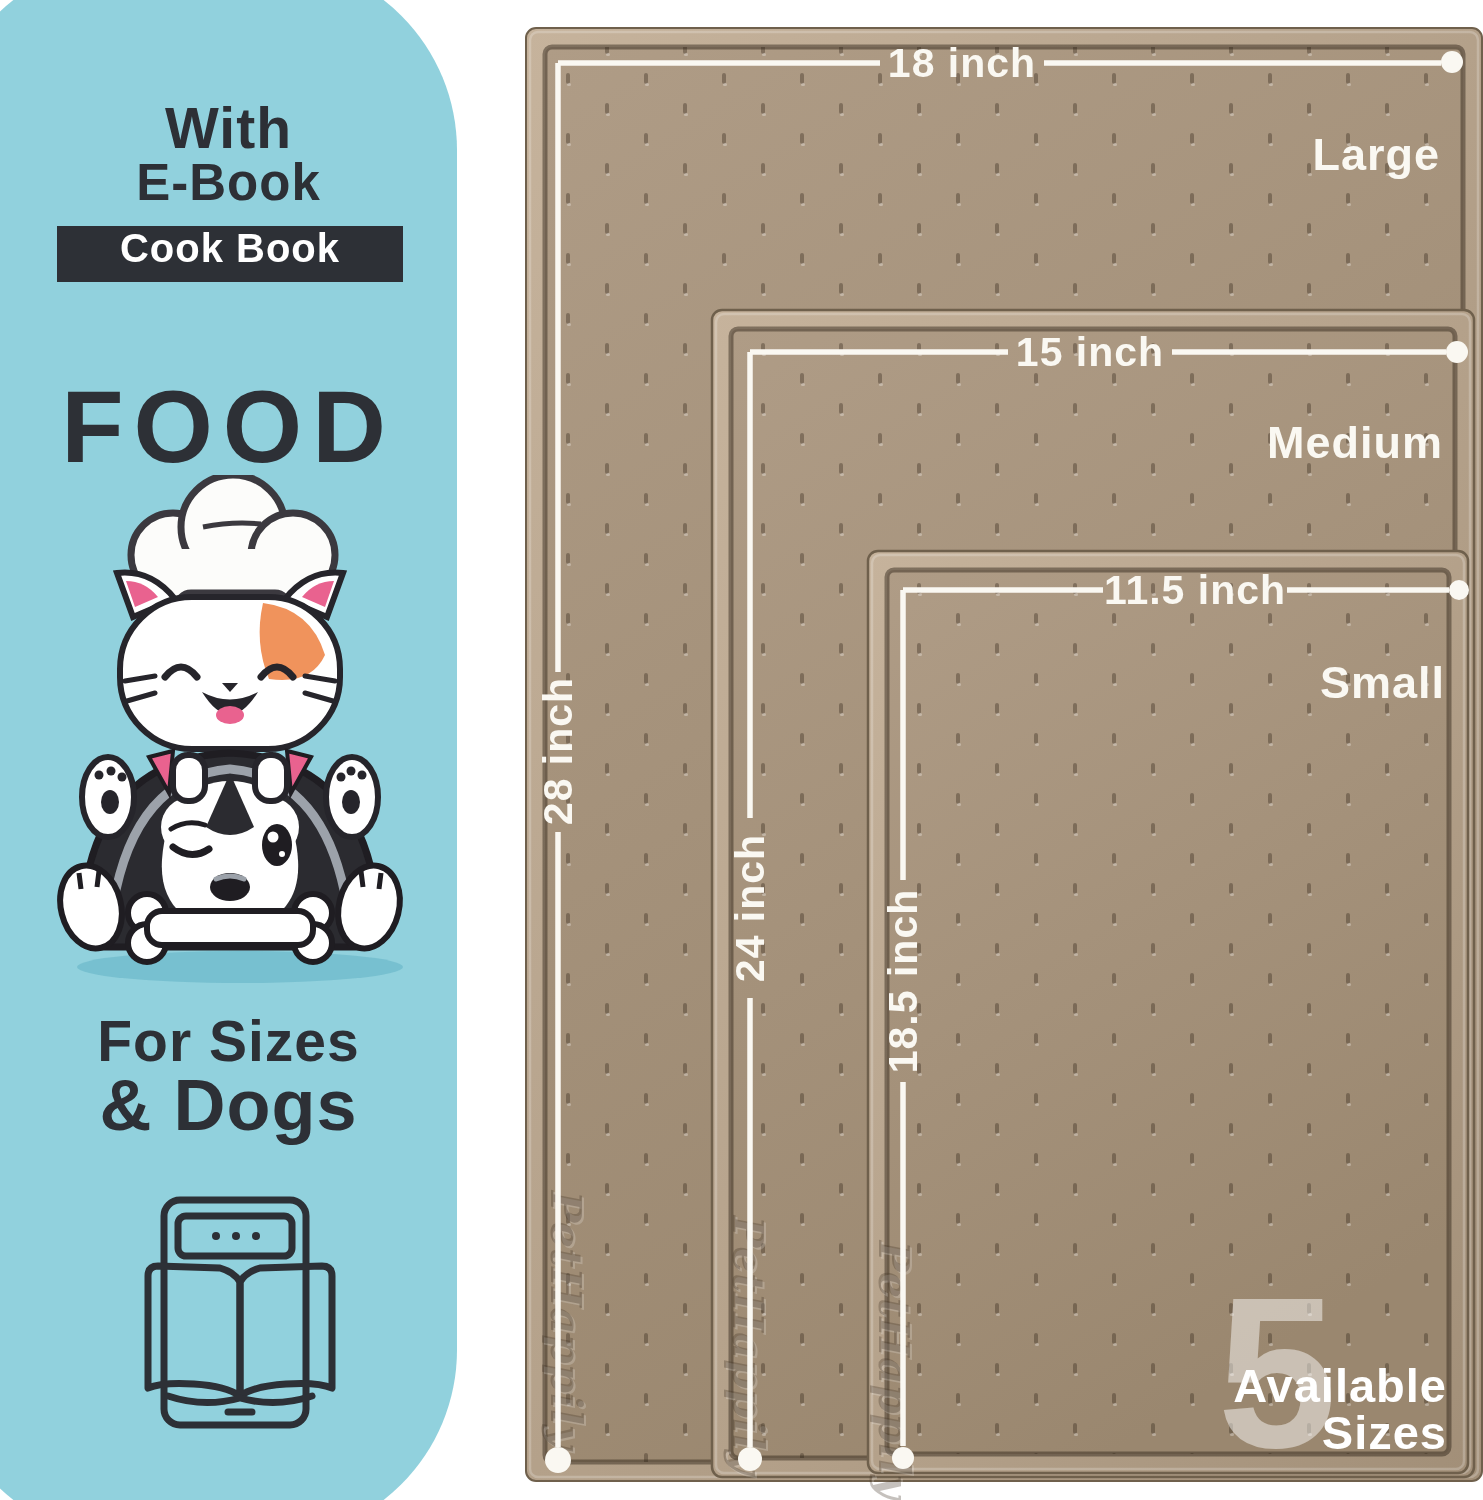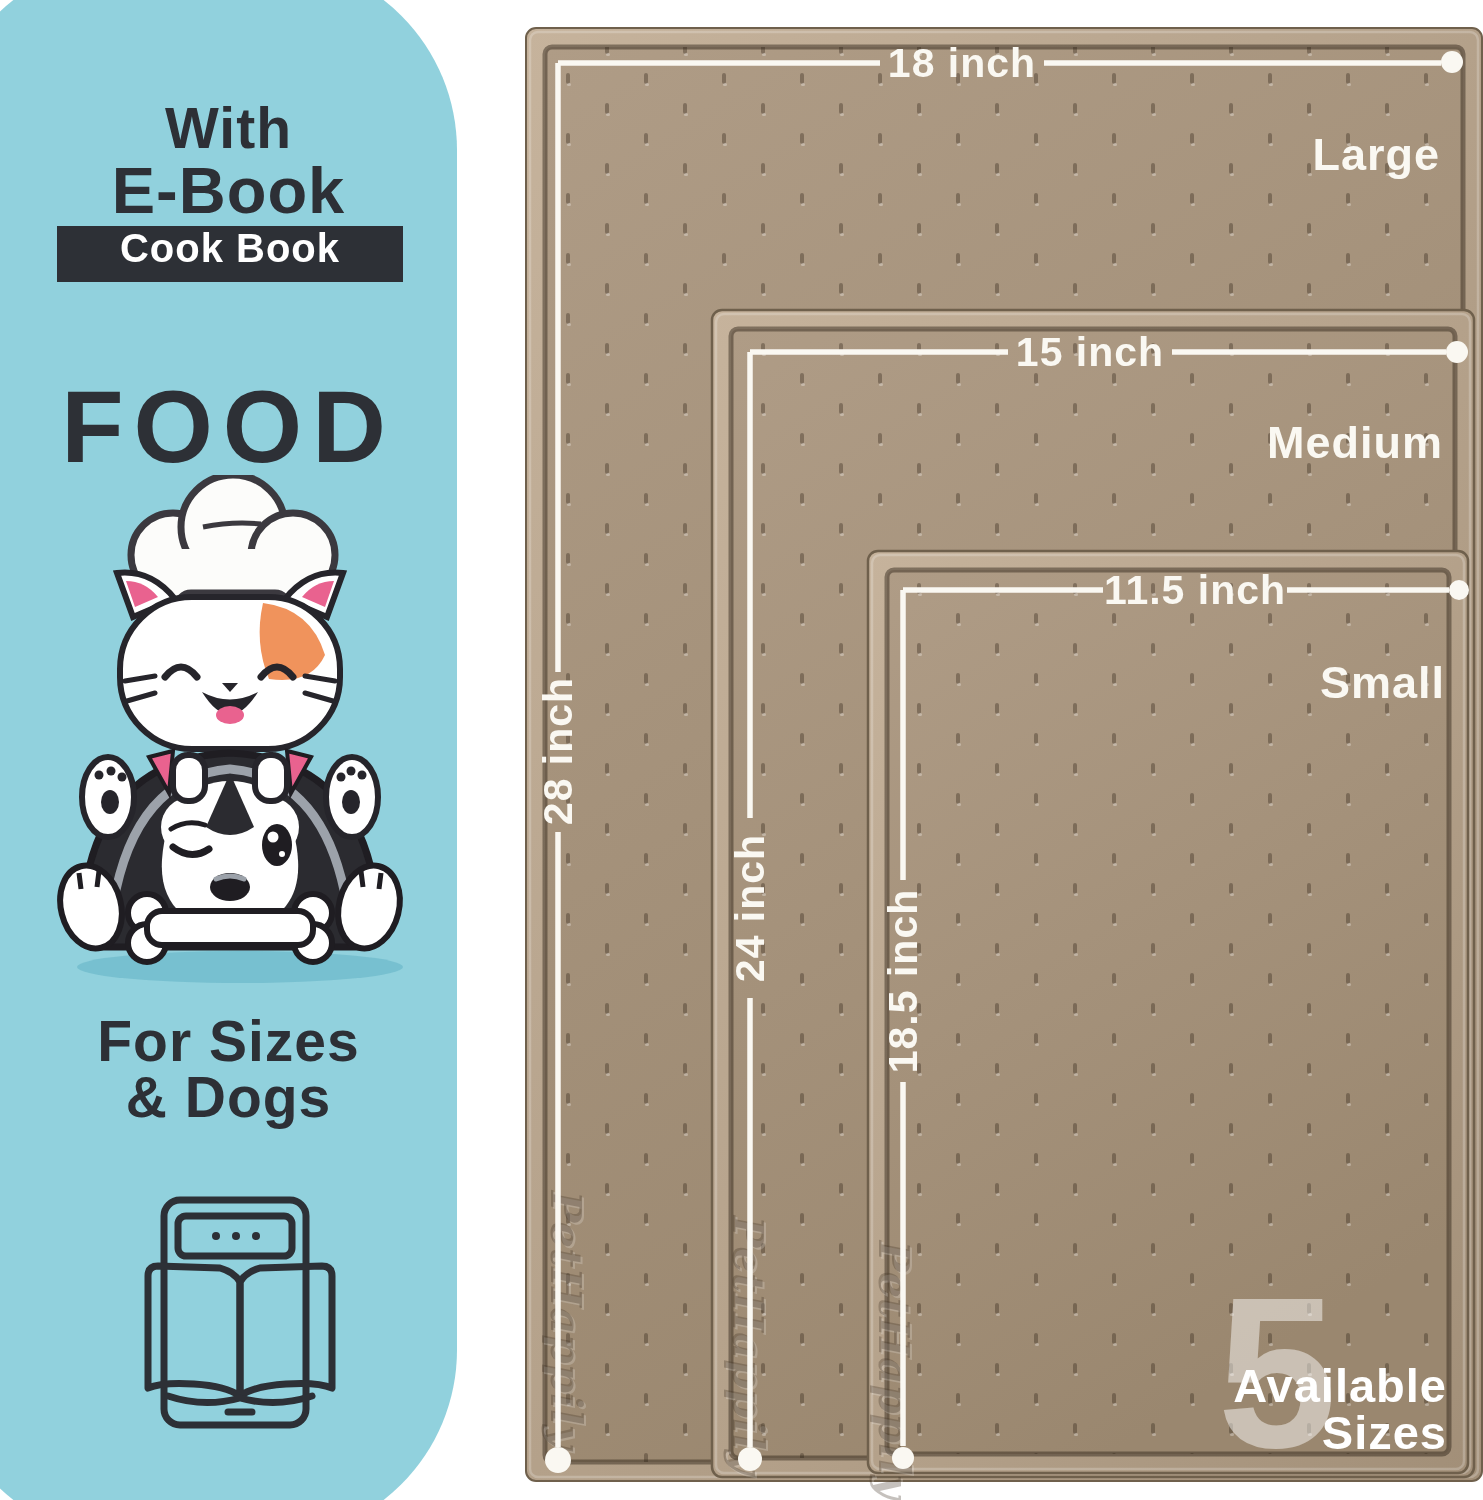--- a/index.html
+++ b/index.html
@@ -9,27 +9,27 @@
   }
   html,body{margin:0;padding:0;background:#ffffff;}
   .stage{position:relative;width:1483px;height:1500px;background:#ffffff;overflow:hidden;
          font-family:"Liberation Sans",sans-serif;}
   
   .panel{position:absolute;left:-60px;top:-40px;width:517px;height:1580px;
          border-radius:190px;background:var(--panel-bg);}
   .panel-content{position:absolute;left:0;top:0;width:457px;height:1500px;text-align:center;color:var(--ink);}
   .t-line{position:absolute;left:0;width:457px;font-weight:700;letter-spacing:1px;}
   .t-with{top:95px;font-size:57px;}
-  .t-ebook{top:153px;font-size:65px;}
+  .t-ebook{top:153px;font-size:51px;}
   .cook-bar{position:absolute;left:57px;top:226px;width:346px;height:56px;background:var(--ink);
             color:var(--badge-text);font-size:40px;font-weight:700;line-height:44px;text-align:center;letter-spacing:1px;}
   .t-pet{top:282px;font-size:102px;letter-spacing:6px;line-height:1;}
   .t-food{top:376px;font-size:102px;letter-spacing:10px;line-height:1;}
   .t-forcats{top:1008px;font-size:57px;}
-  .t-dogs{top:1064px;font-size:57px;}
+  .t-dogs{top:1064px;font-size:72px;}
   .mascot-svg{position:absolute;left:55px;top:475px;width:370px;height:510px;}
   .ebook-svg{position:absolute;left:138px;top:1190px;width:204px;height:245px;}
   .ico{fill:none;stroke:var(--ink);stroke-width:7;stroke-linecap:round;stroke-linejoin:round;}
   
   .mats-svg{position:absolute;left:520px;top:0;width:963px;height:1500px;}
   .dim-line{stroke:var(--dim-white);stroke-width:5.5;fill:none;}
   .dim-dot{fill:var(--dim-white);}
   .dim-text{fill:var(--dim-white);font:700 41px "Liberation Sans",sans-serif;letter-spacing:1px;}
   .size-label{fill:var(--dim-white);font:700 45px "Liberation Sans",sans-serif;letter-spacing:1px;}
   .wm-dark{fill:rgba(62,49,37,0.30);font:italic 700 42px "DejaVu Serif",serif;}

